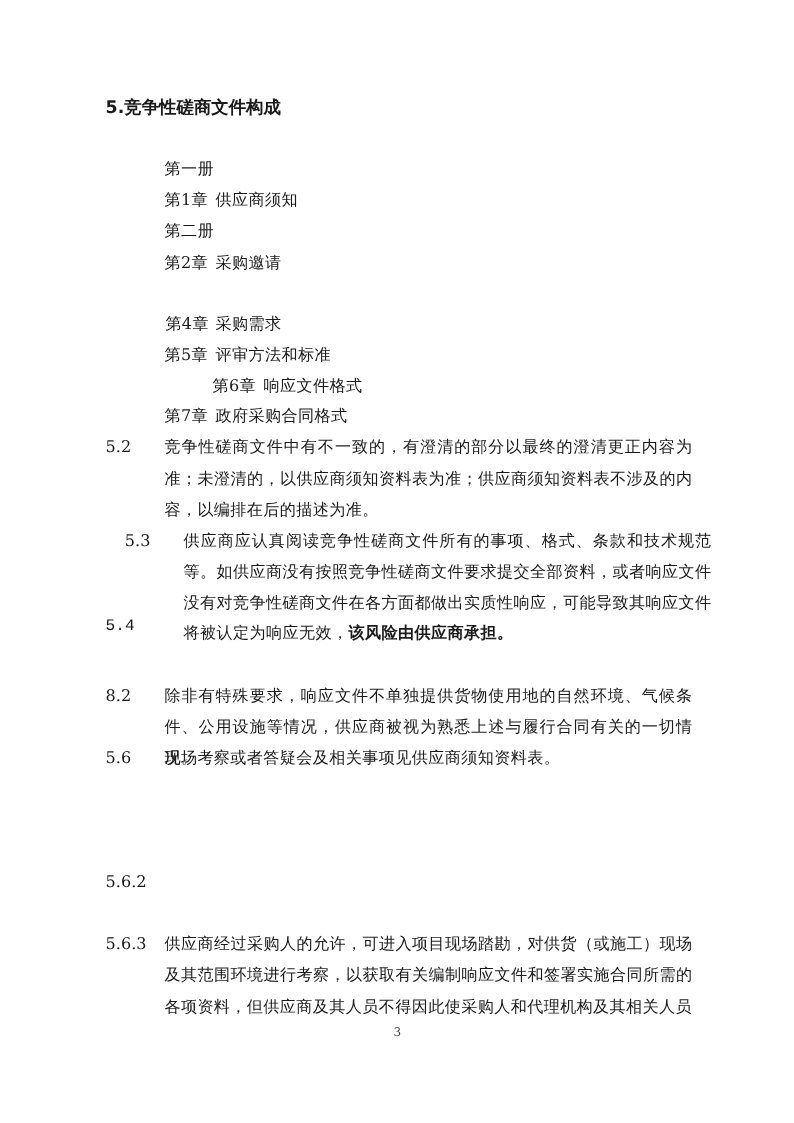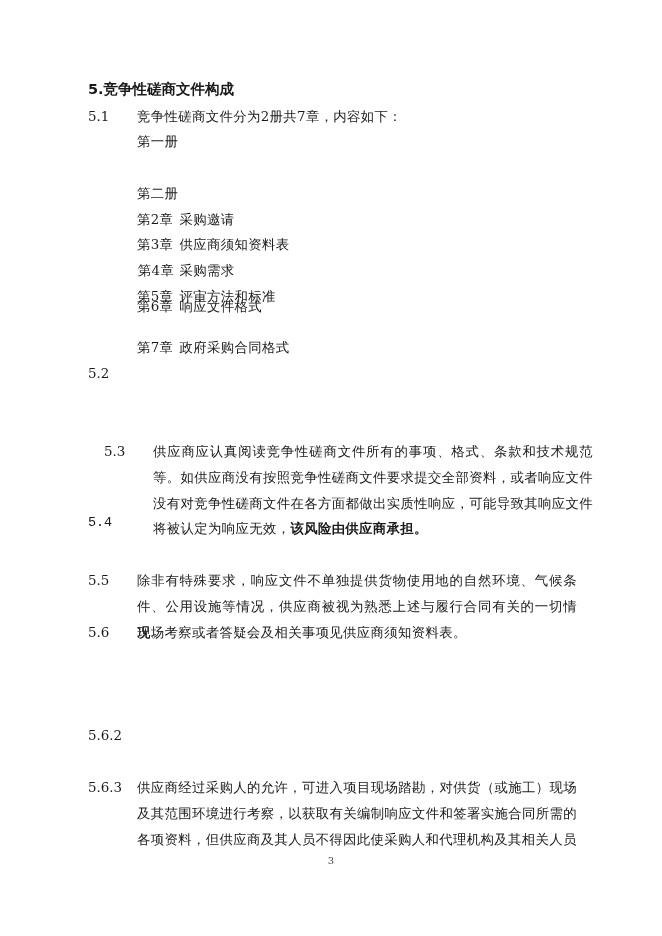--- a/index.html
+++ b/index.html
@@ -16,67 +16,64 @@
   .bold { font-weight: bold; font-family: "DejaVu Sans", "Liberation Sans", sans-serif; }
   .pagenum { position: absolute; left: 0; width: 662px; top: 855px; text-align: center; font-size: 10px; color: #444; }
 </style>
 </head>
 <body>
 
 <div class="page">
 
   <div class="heading">5.竞争性磋商文件构成</div>
 
-  <div class="row" style="top:104px;">
-    <span class="num">5.1</span>
-    <div class="body">竞争性磋商文件分为2册共7章，内容如下：</div>
-  </div>
 
   <div class="sub" style="top:129px;">第一册</div>
+  <div class="sub" style="top:155px;">
+    <span class="ch">第1章</span>
+    <span>供应商须知</span>
+  </div>
   <div class="sub" style="top:181px;">第二册</div>
   <div class="sub" style="top:207px;">
     <span class="ch">第2章</span>
     <span>采购邀请</span>
-  </div>
-  <div class="sub" style="top:232px;">
-    <span class="ch">第3章</span>
-    <span>供应商须知资料表</span>
   </div>
   <div class="sub" style="top:258px;text-align:center;">
     <span class="ch">第4章</span>
     <span>采购需求</span>
   </div>
   <div class="sub" style="top:284px;">
     <span class="ch">第5章</span>
     <span>评审方法和标准</span>
   </div>
-  <div class="sub" style="top:294px;">
+  <div class="sub" style="top:310px;margin-left:40px;">
     <span class="ch">第6章</span>
     <span>响应文件格式</span>
   </div>
   <div class="sub" style="top:335px;">
     <span class="ch">第7章</span>
     <span>政府采购合同格式</span>
   </div>
 
   <div class="row" style="top:361px;">
     <span class="num">5.2</span>
+    <div class="body">竞争性磋商文件中有不一致的，有澄清的部分以最终的澄清更正内容为准；未澄清的，以供应商须知资料表为准；供应商须知资料表不涉及的内容，以编排在后的描述为准。</div>
   </div>
 
   <div class="row" style="top:439px;margin-left:16px;">
     <span class="num">5.3</span>
     <div class="body"><span>供应商应认真阅读竞争性磋商文件所有的事项、格式、条款和技术规范等。如供应商没有按照竞争性磋商文件要求提交全部资料，或者响应文件没有对竞争性磋商文件在各方面都做出实质性响应，可能导致其响应文件将被认定为响应无效，</span><span class="bold">该风险由供应商承担。</span></div>
   </div>
 
   <div class="row" style="top:510px;font-family:Liberation Mono, monospace;">
     <span class="num">5.4</span>
   </div>
 
   <div class="row" style="top:568px;">
-    <span class="num">5.5</span>
+    <span class="num">8.2</span>
     <div class="body">除非有特殊要求，响应文件不单独提供货物使用地的自然环境、气候条件、公用设施等情况，供应商被视为熟悉上述与履行合同有关的一切情况。</div>
   </div>
 
   <div class="row" style="top:620px;">
     <span class="num">5.6</span>
     <div class="body">现场考察或者答疑会及相关事项见供应商须知资料表。</div>
   </div>
 
 
   <div class="row" style="top:723px;">

